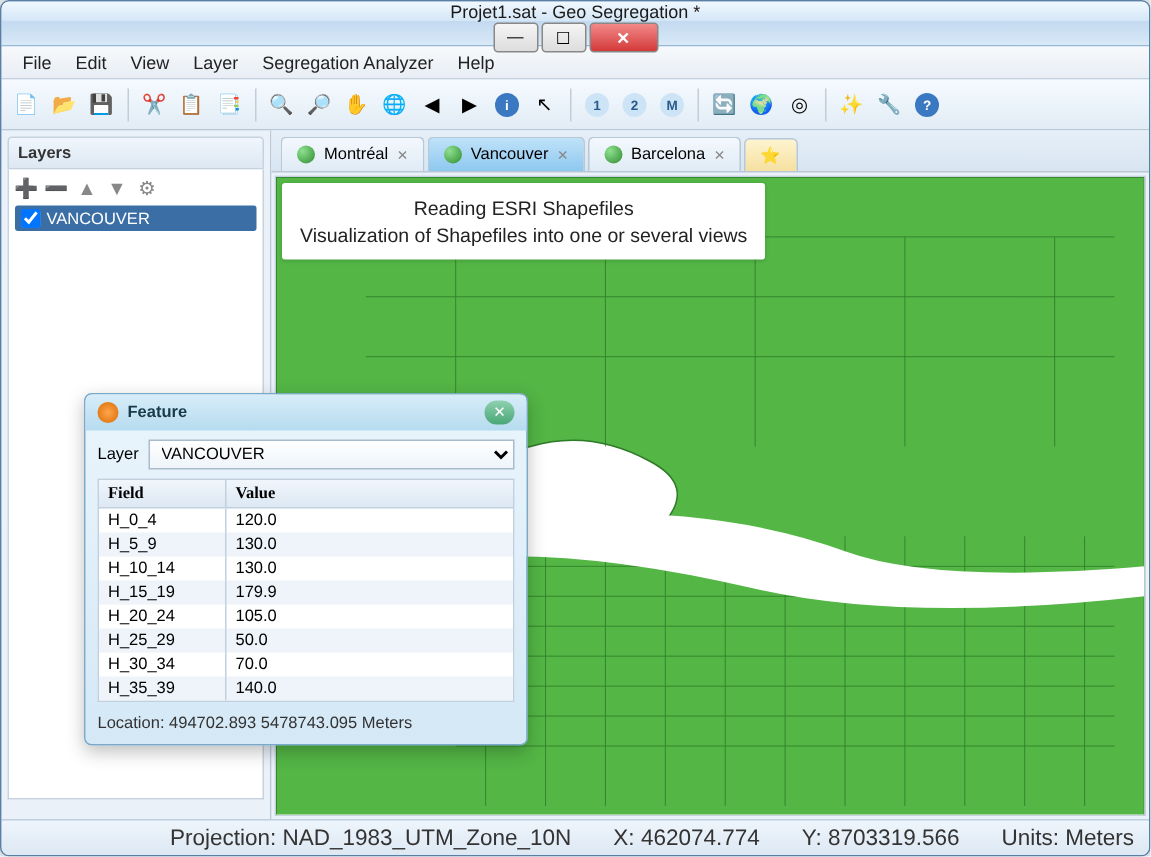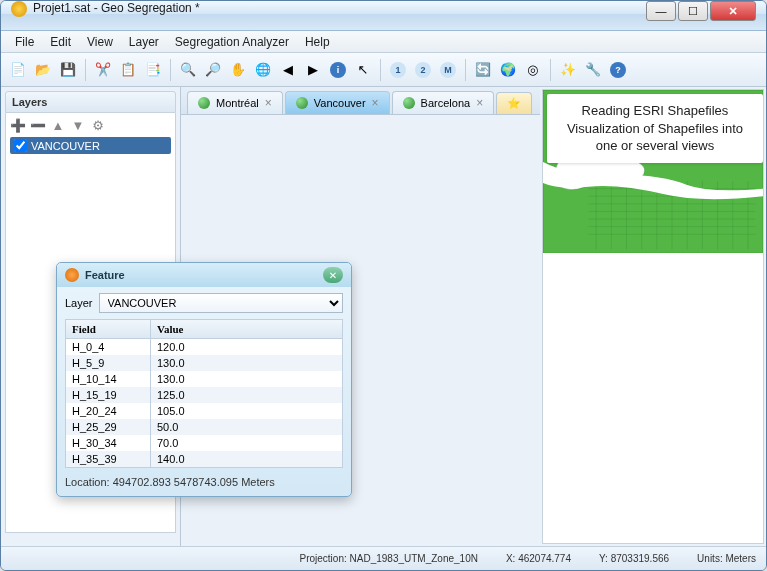--- a/index.html
+++ b/index.html
@@ -1,20 +1,20 @@
 <!DOCTYPE html>
 <html><head>
 <meta charset="utf-8">
 <style>
 * { box-sizing: border-box; margin: 0; padding: 0; font-family: "Segoe UI", Tahoma, sans-serif; }
 body { background: #e8eef4; width: 767px; height: 571px; overflow: hidden; position: relative; }
 
 
 .window { width: 767px; height: 571px; border: 1px solid #5a7fa5; border-radius: 6px; overflow: hidden; background: linear-gradient(#e6f0f8, #dbe8f4); box-shadow: 0 0 6px rgba(0,0,0,.2); }
-.titlebar { height: 30px; background: linear-gradient(#f0f8ff, #d4e6f6 45%, #c4daf0 46%, #d8e9f7); display: flex; align-items: flex-start; padding: 0 10px; border-bottom: 1px solid #9ab9d6; }
+.titlebar { height: 30px; background: linear-gradient(#f0f8ff, #d4e6f6 45%, #c4daf0 46%, #d8e9f7); display: flex; align-items: center; padding: 0 20px; border-bottom: 1px solid #9ab9d6; flex-direction: column; }
 .titlebar-icon { width: 16px; height: 16px; margin-right: 6px; background: radial-gradient(circle,#ffd24d,#d99400); border-radius: 50%; }
 .titlebar-text { font-size: 12px; color: #1a1a1a; flex: 1; }
 .win-btns { display: flex; gap: 2px; }
 .win-btn { width: 30px; height: 20px; border: 1px solid #888; border-radius: 3px; display: flex; align-items: center; justify-content: center; font-size: 11px; cursor: pointer; }
 .win-min { background: linear-gradient(#f5f5f5,#ddd); }
 .win-max { background: linear-gradient(#f5f5f5,#ddd); }
 .win-close { background: linear-gradient(#f28989,#d43a3a); color: #fff; width: 46px; font-weight: bold; }
 
 
 .menubar { height: 22px; background: linear-gradient(#f7f9fb,#e8eef4); display: flex; align-items: center; padding: 0 6px; border-bottom: 1px solid #c2d0dd; font-size: 12px; color: #222; }
@@ -29,21 +29,21 @@
 
 .main { display: flex; height: calc(100% - 30px - 22px - 34px - 24px); }
 .sidebar { width: 180px; background: #eaf1f8; border-right: 1px solid #b9c8d6; padding: 4px; }
 .panel-title { font-size: 11px; font-weight: bold; color: #333; padding: 4px 6px; background: linear-gradient(#f0f6fc,#dde8f3); border: 1px solid #c6d3df; border-radius: 3px 3px 0 0; }
 .panel-body { background: #fff; border: 1px solid #c6d3df; border-top: none; height: 420px; padding: 4px; }
 .layer-tools { display:flex; gap:4px; margin-bottom:4px; }
 .lt { width:16px;height:16px;display:flex;align-items:center;justify-content:center;font-size:13px;cursor:pointer; }
 .layer-row { display:flex;align-items:center;gap:4px;background:#3a6ea5;color:#fff;padding:2px 4px;border-radius:2px;font-size:11px; }
 .layer-row input { margin:0; }
 
-.content { flex:1; display:flex; flex-direction:row; background:#eaf1f8; }
+.content { flex:1; display:flex; flex-direction:column; background:#eaf1f8; }
 .tabbar { height: 28px; display:flex; align-items:flex-end; padding: 0 6px; gap:0; background:linear-gradient(#e6eff8,#d8e5f1); border-bottom:1px solid #b9c8d6; }
 .tab { display:flex;align-items:center;gap:6px;padding:4px 10px;font-size:11px;border:1px solid #b9c8d6;border-bottom:none;border-radius:4px 4px 0 0;background:linear-gradient(#f3f8fd,#e0ebf5);cursor:pointer;margin-right:2px;}
 .tab.active { background:linear-gradient(#bfe2f9,#8ec8ef); }
 .tab-globe { width:12px;height:12px;border-radius:50%;background:radial-gradient(circle at 30% 30%,#8fe08f,#2e8b2e);}
 .tab-close { color:#888;cursor:pointer;font-size:12px;}
 .tab-star { background:linear-gradient(#fef4d0,#f5e0a0); }
 
 .mapview { flex:1; position:relative; background:#fff; border:1px solid #c6d3df; margin:2px; overflow:hidden;text-align:center;}
 .map-svg { position:absolute; inset:0; }
 .tooltip { position:absolute; top:4px; left:4px; background:#fff; padding:8px 12px; font-size:13px; border-radius:2px; box-shadow:0 1px 3px rgba(0,0,0,.15); z-index:5; line-height:1.35; color:#222;}
@@ -62,21 +62,21 @@
 .ftable-head .fcell{padding:3px 6px;font-family:Liberation Serif, serif;}
 .fcell.field{width:85px;border-right:1px solid #c0d0de;}
 .fcell.value{flex:1;}
 .ftable-body{max-height:130px;overflow-y:auto;}
 .frow{display:flex;}
 .frow:nth-child(even){background:#eef4f9;}
 .frow .fcell{padding:2px 6px;}
 .dlg-loc{margin-top:8px;color:#333;}
 
 
-.statusbar { height:24px; background:linear-gradient(#eef5fc,#dde8f3); border-top:1px solid #c2d0dd; display:flex; align-items:center; font-size:10px; color:#333; padding:0 10px; gap:28px;}
+.statusbar { height:24px; background:linear-gradient(#eef5fc,#dde8f3); border-top:1px solid #c2d0dd; display:flex; align-items:center; font-size:15px; color:#333; padding:0 10px; gap:28px;}
 .statusbar .sp{flex:1;}
 </style>
 </head>
 <body>
 
 <div class="window">
 
   <div class="titlebar">
     <div class="titlebar-icon"></div>
     <div class="titlebar-text">Projet1.sat - Geo Segregation *</div>
@@ -247,21 +247,21 @@
           <div class="frow">
             <div class="fcell field">H_5_9</div>
             <div class="fcell value">130.0</div>
           </div>
           <div class="frow">
             <div class="fcell field">H_10_14</div>
             <div class="fcell value">130.0</div>
           </div>
           <div class="frow">
             <div class="fcell field">H_15_19</div>
-            <div class="fcell value">125.0</div>
+            <div class="fcell value">179.9</div>
           </div>
           <div class="frow">
             <div class="fcell field">H_20_24</div>
             <div class="fcell value">105.0</div>
           </div>
           <div class="frow">
             <div class="fcell field">H_25_29</div>
             <div class="fcell value">50.0</div>
           </div>
           <div class="frow">

